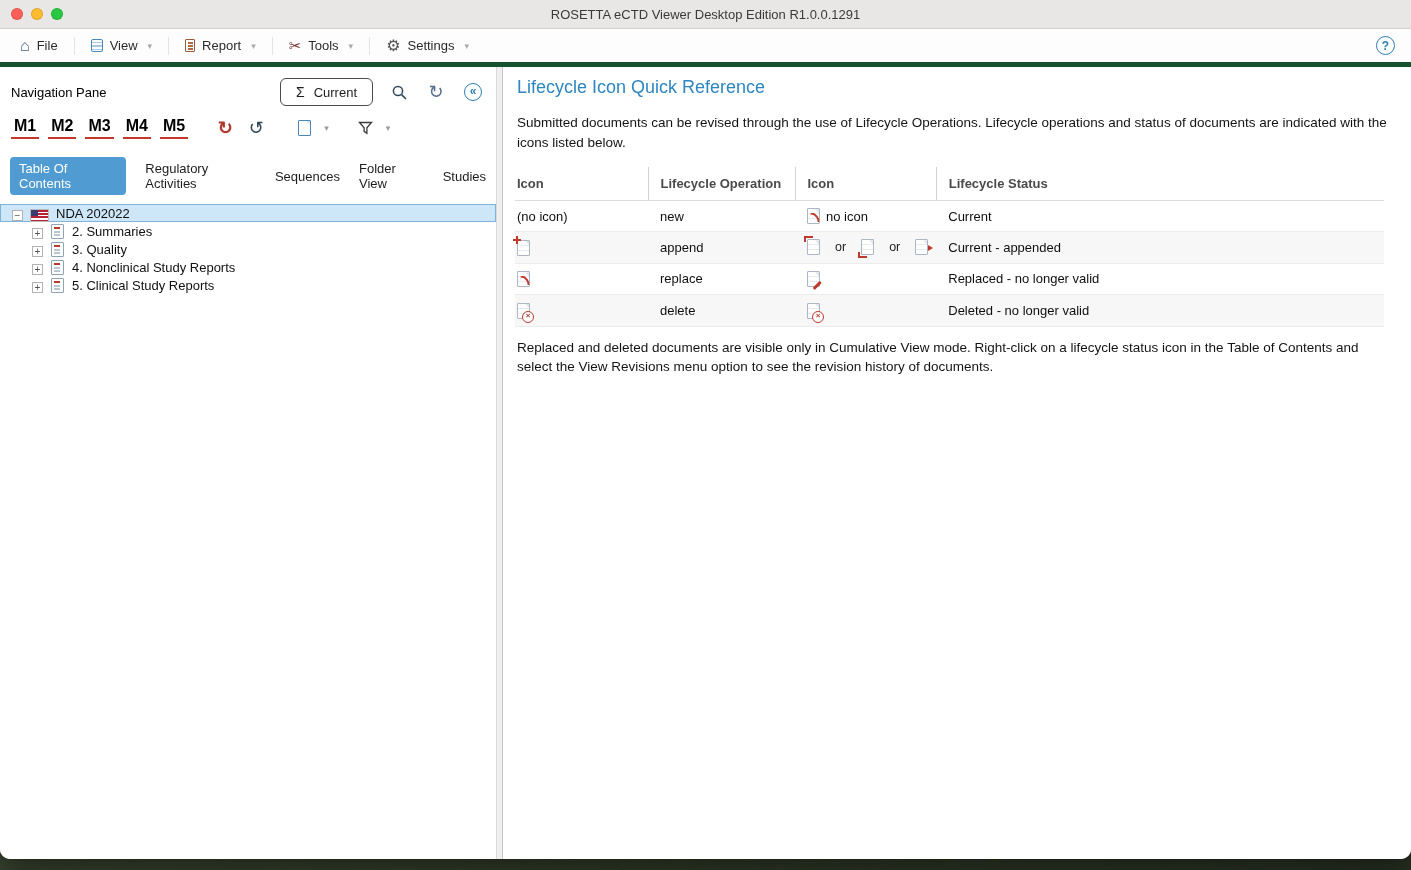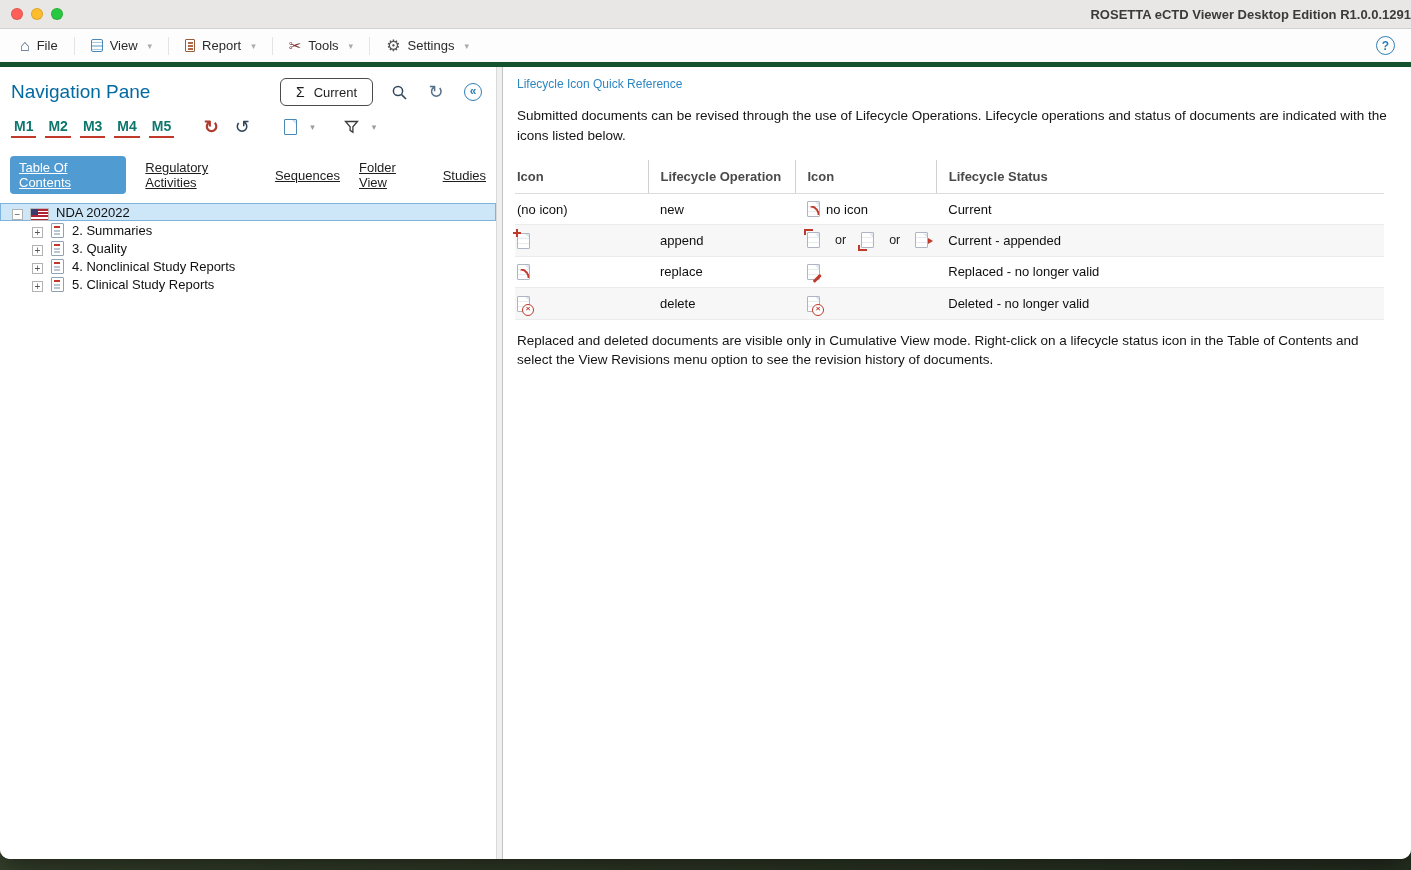--- a/index.html
+++ b/index.html
@@ -9,21 +9,21 @@
   .window { position:absolute; top:0; left:0; width:1411px; height:859px; background:#ffffff;
     border-radius:0 0 10px 10px; overflow:hidden; display:flex; flex-direction:column;
     box-shadow:0 10px 30px rgba(0,0,0,.45); }
 
   
   .titlebar { height:29px; flex:0 0 auto; background:#e9e7e5; border-bottom:1px solid #d3d1cf;
     display:flex; align-items:center; position:relative; }
   .traffic { display:flex; gap:8px; padding-left:11px; position:relative; z-index:2; }
   .tl { width:12px; height:12px; border-radius:50%; border:0.5px solid rgba(0,0,0,.12); }
   .tl.red{background:#ff5f57;} .tl.yellow{background:#febc2e;} .tl.green{background:#28c840;}
-  .title { position:absolute; left:0; right:0; text-align:right; font-size:13px; font-weight:700; color:#3a3a3a; }
+  .title { position:absolute; left:0; right:0; text-align:center; font-size:13px; font-weight:400; color:#3a3a3a; }
 
   
   .menubar { height:38px; flex:0 0 auto; background:#fdfdfd; border-bottom:5px solid #14532d;
     display:flex; align-items:center; padding:8px 16px; }
   .menu-item { display:flex; align-items:center; gap:7px; font-size:13px; color:#2b2b2b; padding:4px 4px; cursor:default; }
   .msep { width:1px; height:18px; background:#e4e4e4; margin:0 12px; }
   .chev { color:#ababab; font-size:9px; margin-left:3px; }
   .gi-home::before{content:"⌂"; color:#49627e; font-size:16px; line-height:1;}
   .gi-view{ width:12px; height:13px; border:1px solid #4a88b8; border-radius:2px; display:inline-block;
     background:repeating-linear-gradient(180deg,#ffffff 0 2px, #a9cbe4 2px 3.5px); }
@@ -36,64 +36,64 @@
     color:#2e7fb8; font-size:12px; font-weight:700; display:flex; align-items:center; justify-content:center; }
 
   
   .main { flex:1; display:flex; min-height:0; }
   .left-pane { width:496px; flex:0 0 auto; display:flex; flex-direction:column; background:#fff; }
   .scrollstrip { width:7px; flex:0 0 auto; background:#efefef; border-left:1px solid #d9d9d9; border-right:1px solid #c3c3c3; }
   .right-pane { flex:1; padding:6px 18px 0 12px; overflow:hidden; background:#fff; }
 
   
   .nav-header { display:flex; align-items:center; gap:15px; padding:11px 12px 7px 11px; }
-  .nav-title { color:#0369a1; font-size:19px; margin-right:auto; }
+  .nav-title { color:#000000; font-size:13px; margin-right:auto; }
   .current-btn { display:flex; align-items:center; gap:9px; border:1px solid #4b4b4b; border-radius:6px;
     padding:5px 15px; font-size:13px; color:#1e1e1e; background:#fff; }
   .sigma { font-size:14px; }
   .icon-btn { display:flex; align-items:center; justify-content:center; width:22px; height:22px; background:none; border:none; padding:0; }
   .gi-refresh::before{content:"↻"; font-size:18px; color:#55718c; line-height:1;}
   .collapse-circ { width:18px; height:18px; border:1.5px solid #2e7fb8; border-radius:50%; color:#2e7fb8;
     display:flex; align-items:center; justify-content:center; font-size:12px; font-weight:700; }
   .collapse-circ::before{content:"«"; margin-top:-2px;}
 
   
   .nav-toolbar { display:flex; align-items:center; gap:9px; padding:3px 12px 10px 11px; }
-  .mbtn { color:#0f766e; font-weight:700; font-size:14px; border:none; background:none;
+  .mbtn { color:#000000; font-weight:700; font-size:16px; border:none; background:none;
     border-bottom:2px solid #c0392b; padding:1px 3px 2px; }
   .tool-gap { width:8px; }
   .gi-sync::before{content:"↻"; font-size:18px; color:#b03a2e; font-weight:700; line-height:1;}
   .gi-history::before{content:"↺"; font-size:18px; color:#2f4458; line-height:1;}
   .bdoc { width:13px; height:16px; border:1px solid #4a88b8; border-radius:1px; background:#fff; position:relative; display:inline-block; }
   .bdoc::before{ content:""; position:absolute; top:0; right:0; width:4px; height:4px; background:#cfe2f1;
     clip-path:polygon(0 0,100% 100%,100% 0); }
   .chev-sm { color:#9c9c9c; font-size:9px; }
 
   
   .nav-tabs { display:flex; align-items:center; gap:19px; padding:8px 10px 9px; font-size:13px; color:#1d1d1d; }
-  .tab { padding:4px 0; cursor:default;text-decoration:underline; }
+  .tab { padding:4px 0; cursor:default; }
   .tab.active { background:#4f9bd2; color:#fff; border-radius:4px; padding:4px 9px; }
 
   
   .tree { font-size:13px; color:#101010; }
   .trow { display:flex; align-items:flex-end; height:18px; gap:8px; padding-left:11px; border:1px solid transparent; }
   .trow.selected { background:#cde6f8; border:1px solid #7fb3dc; }
   .trow.child { padding-left:31px; }
   .expand { width:11px; height:11px; flex:0 0 auto; border:1px solid #b2b2b2; background:#fff;
     color:#555; font-size:10px; line-height:9px; text-align:center; padding:0; }
   .expand.minus::before{content:"−";} .expand.plus::before{content:"+";}
   .flag { width:17px; height:11px; flex:0 0 auto; position:relative; outline:1px solid #bbb;
     background:repeating-linear-gradient(180deg,#b22234 0 1.6px, #ffffff 1.6px 3.2px); }
   .flag::before{content:""; position:absolute; top:0; left:0; width:7px; height:6px; background:#3c3b6e;}
   .tdoc { width:13px; height:15px; flex:0 0 auto; background:#fff; border:1px solid #8fa3b5; border-radius:1px; position:relative; }
   .tdoc::before{ content:""; position:absolute; top:2px; left:2px; width:6px; height:2px; background:#c0392b;
     box-shadow:0 4px 0 #bac7d3, 0 7px 0 #bac7d3; }
 
   
-  .content-heading { color:#2e86c1; font-size:12px; padding:4px 0 0 2px; }
+  .content-heading { color:#2e86c1; font-size:18px; padding:4px 0 0 2px; }
   .intro, .footer-note { font-size:13.5px; color:#141414; line-height:1.45; margin:15px 0 0 2px; max-width:1360px; }
   .footer-note { margin-top:11px; }
 
   .lc-table { border-collapse:collapse; margin-top:15px; width:99%; }
   .lc-table th { text-align:left; font-size:13px; color:#4a4a4a; font-weight:700;
     padding:9px 8px 9px 12px; border-bottom:1px solid #dcdcdc; }
   .lc-table th:first-child { padding-left:2px; }
   .lc-table th + th { border-left:1px solid #d2d2d2; }
   .lc-table td { font-size:13px; color:#0f0f0f; padding:7px 8px 7px 12px; border-bottom:1px solid #ececec; vertical-align:middle; }
   .lc-table td:first-child { padding-left:2px; }

